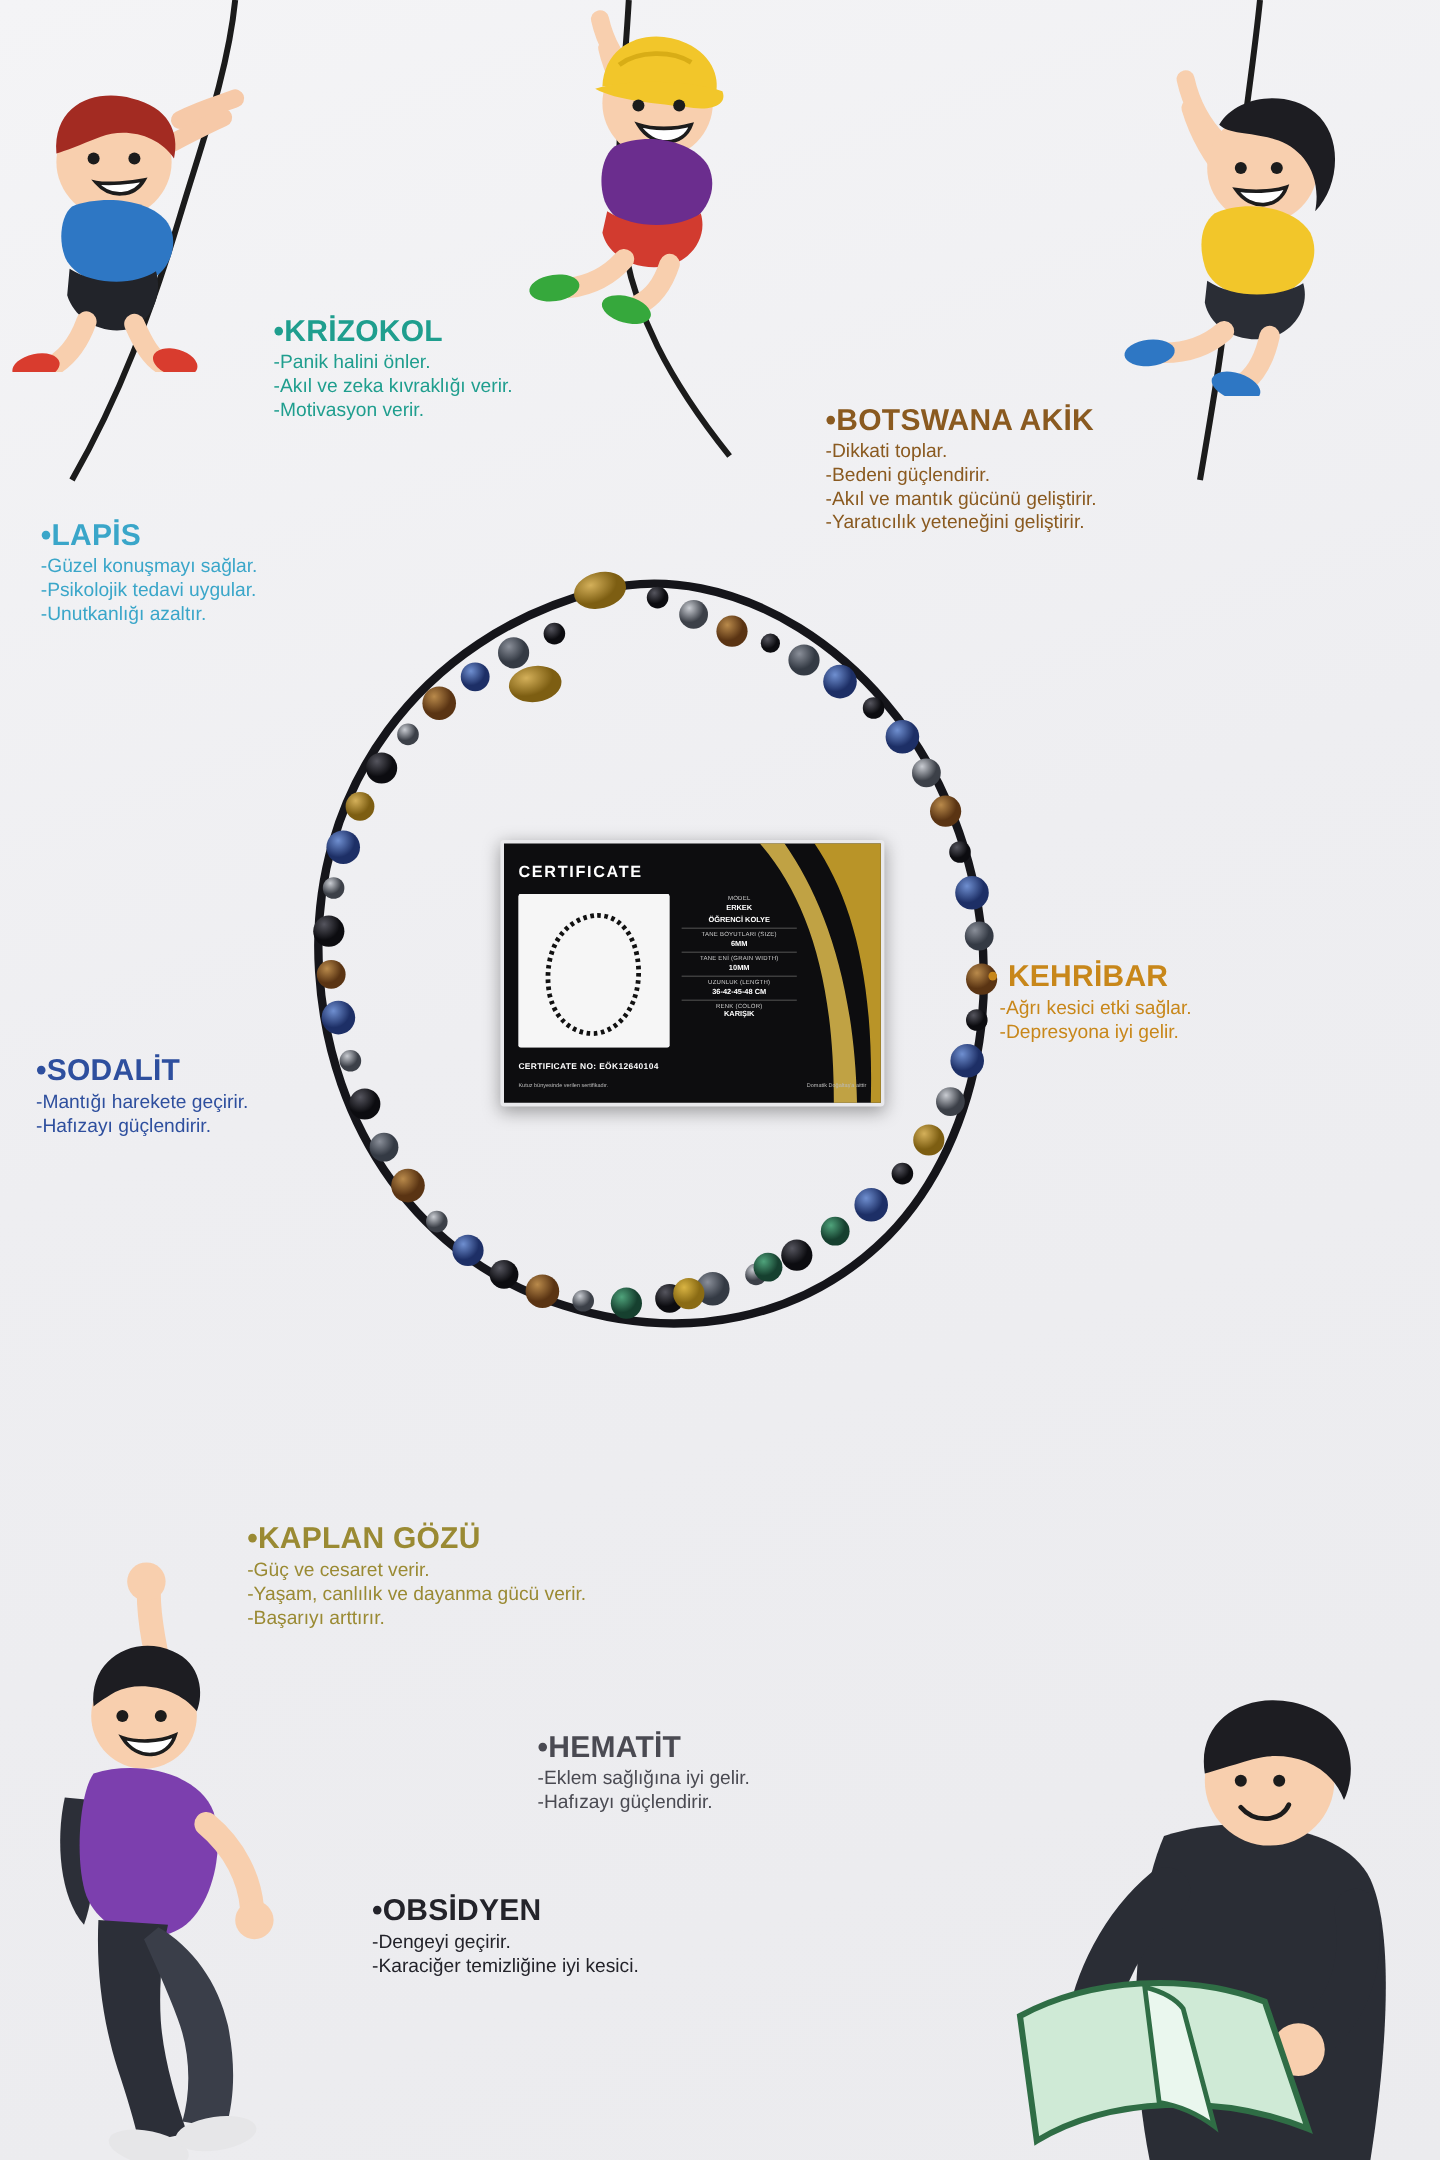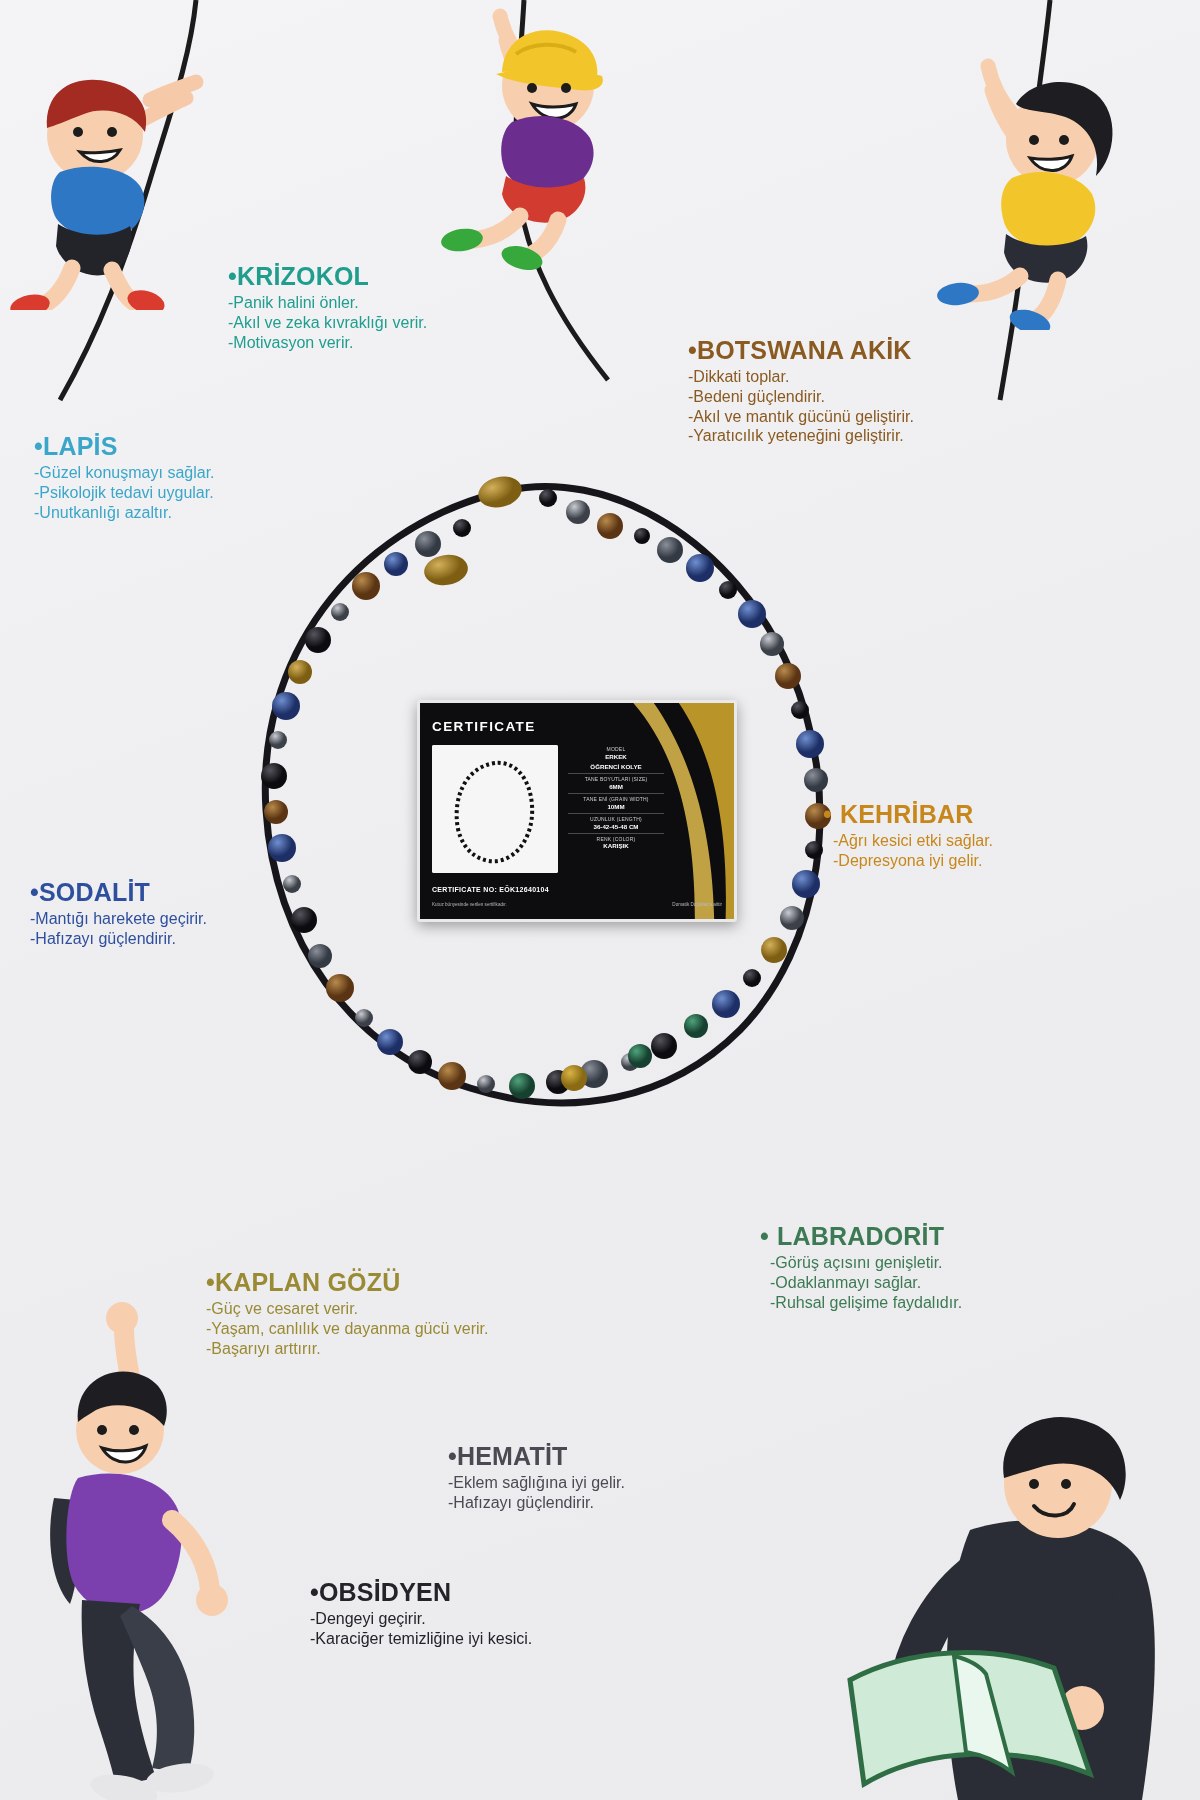--- a/index.html
+++ b/index.html
@@ -390,28 +390,20 @@
     <div class="line" style="margin-left:-12px;">-Depresyona iyi gelir.</div>
   </div>
 
   <div class="block" style="left:206px;top:1268px;color:#9a8a33;">
     <div class="title">•KAPLAN GÖZÜ</div>
     <div class="line">-Güç ve cesaret verir.</div>
     <div class="line">-Yaşam, canlılık ve dayanma gücü verir.</div>
     <div class="line">-Başarıyı arttırır.</div>
   </div>
 
-  <div class="block" style="left:782px;top:1222px;color:#3c7a53;">
-    <div class="title">
-      <span style="margin-left:-22px;">•</span><span style="margin-left:8px;">LABRADORİT</span>
-    </div>
-    <div class="line" style="margin-left:-12px;">-Görüş açısını genişletir.</div>
-    <div class="line" style="margin-left:-12px;">-Odaklanmayı sağlar.</div>
-    <div class="line" style="margin-left:-12px;">-Ruhsal gelişime faydalıdır.</div>
-  </div>
 
   <div class="block" style="left:448px;top:1442px;color:#4a4a52;">
     <div class="title">•HEMATİT</div>
     <div class="line">-Eklem sağlığına iyi gelir.</div>
     <div class="line">-Hafızayı güçlendirir.</div>
   </div>
 
   <div class="block" style="left:310px;top:1578px;color:#23232a;">
     <div class="title">•OBSİDYEN</div>
     <div class="line">-Dengeyi geçirir.</div>

